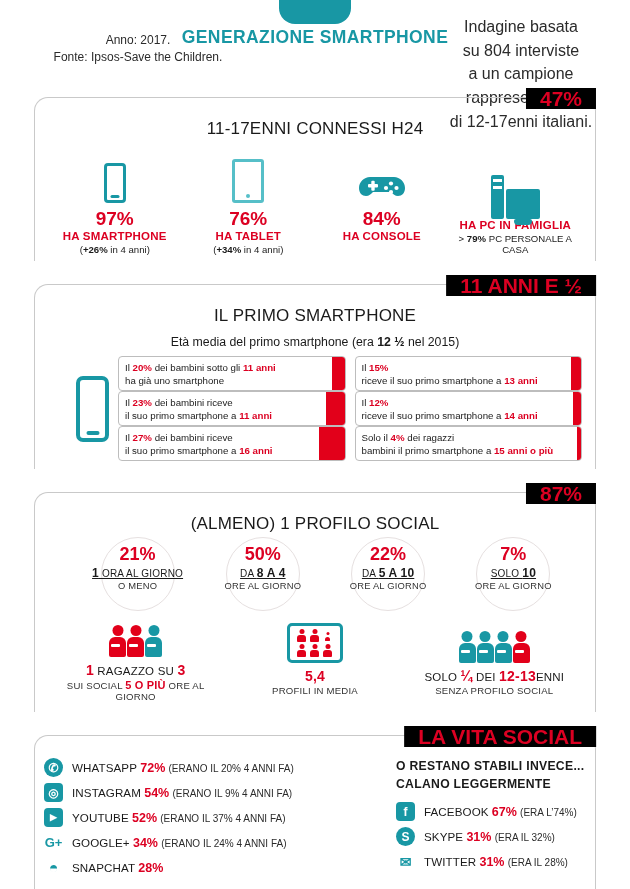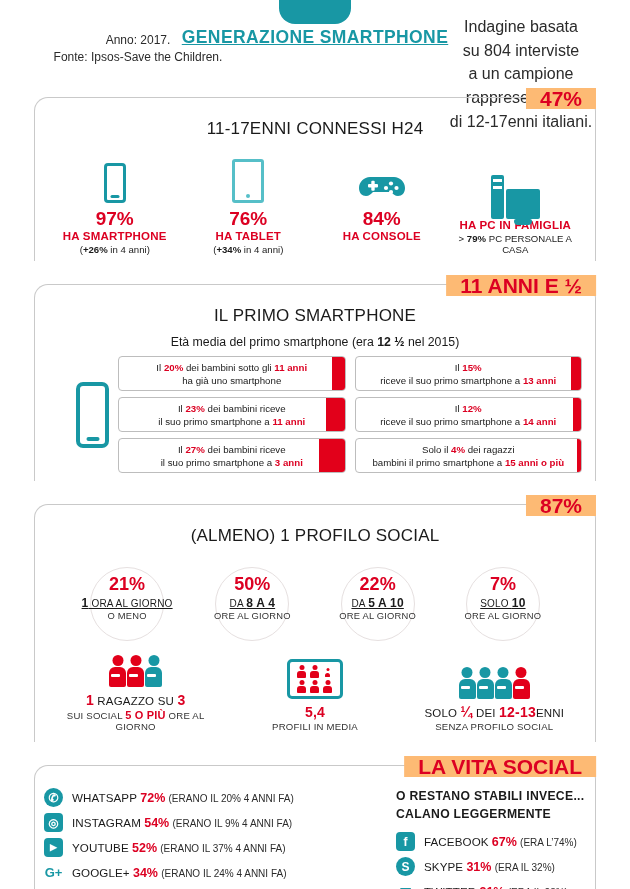--- a/index.html
+++ b/index.html
@@ -18,41 +18,41 @@
     position:absolute;left:50%;top:-34px;transform:translateX(-50%);
     width:72px;height:58px;background:#1897A4;
     border-radius:10px 10px 16px 16px;
   }
   .hdr-phone:after{
     content:"";position:absolute;left:50%;top:8px;transform:translateX(-50%);
     width:30px;height:10px;border-radius:6px;background:#ffffff;
   }
   .hdr-title{
     position:absolute;left:0;right:0;top:27px;text-align:center;
-    font-size:17.5px;font-weight:bold;letter-spacing:.4px;color:#1897A4;text-decoration:underline;
+    font-size:17.5px;font-weight:bold;letter-spacing:.4px;color:#1897A4;
   }
   .hdr-left{
     position:absolute;left:28px;top:32px;width:220px;text-align:center;
     font-size:12px;line-height:1.45;color:#2b2b2b;
   }
   .hdr-right{
     position:absolute;right:14px;top:15px;width:190px;text-align:center;
     font-size:16px;line-height:1.48;color:#2b2b2b;
   }
 
   
   .panel{position:relative;margin:0 34px;}
   .panel-frame{
     position:absolute;left:0;right:0;top:9px;bottom:0;
     border:1px solid #c9c9c9;border-bottom:none;
     border-radius:14px 14px 0 0;
   }
   .panel-title{
     position:relative;z-index:3;text-align:center;
-    background:#fdba74;display:inline-block;left:50%;
+    background:#000000;display:inline-block;left:50%;
     transform:translateX(-50%);padding:0 14px;
     font-size:21px;font-weight:bold;color:#DC0022;line-height:1;
   }
   .panel-inner{position:relative;z-index:2;padding:4px 6px 0;}
   .panel-sub{
     text-align:center;font-size:17px;letter-spacing:.2px;
     color:#1a1a1a;margin-top:5px;
   }
 
   
@@ -79,41 +79,41 @@
     width:18px;height:6px;background:#1897A4;border-radius:2px 2px 4px 4px;}
 
   
   .age-line{text-align:center;font-size:12.3px;margin-top:9px;}
   .boxes-wrap{display:flex;align-items:center;gap:9px;margin-top:7px;padding:0 8px 8px;}
   .big-phone{width:33px;height:66px;border:4px solid #1897A4;border-radius:7px;
     position:relative;flex:0 0 auto;margin-left:28px;}
   .big-phone:after{content:"";position:absolute;left:50%;bottom:3px;transform:translateX(-50%);
     width:13px;height:4px;border-radius:2px;background:#1897A4;}
   .boxcols{display:flex;gap:9px;flex:1;}
-  .boxcol{display:flex;flex-direction:column;gap:6px;flex:1;text-align:center;}
+  .boxcol{display:flex;flex-direction:column;flex:1;}
   .stbox{
     position:relative;border:1px solid #bdbdbd;border-radius:4px;
     background:#fff;height:35px;padding:4px 6px;overflow:hidden;
     font-size:9.7px;line-height:1.38;
   }
   .stbox .bar{position:absolute;right:0;top:0;bottom:0;background:#E2001A;}
 
   
-  .hours{display:flex;justify-content:center;margin-top:28px;padding:0 14px;}
+  .hours{display:flex;justify-content:flex-end;margin-top:10px;padding:0 14px;}
   .hour{width:24%;text-align:center;position:relative;}
   .hour .circ{
     position:absolute;left:50%;top:-7px;transform:translateX(-50%);
     width:74px;height:74px;border:1px solid #e6e0e0;border-radius:50%;z-index:-1;
   }
   .hour-pct{font-size:18px;font-weight:bold;color:#DC0022;}
   .hour-l1{font-size:10px;letter-spacing:.2px;margin-top:1px;text-decoration:underline;}
   .hour-l2{font-size:9.4px;letter-spacing:.2px;color:#333;}
   .hour-l1 .n{font-size:12px;font-weight:bold;}
 
-  .triple{display:flex;justify-content:space-around;align-items:flex-end;
+  .triple{display:flex;justify-content:space-around;align-items:center;
     margin-top:26px;padding:0 6px 10px;}
   .tri{text-align:center;width:33%;}
   .tri-ico{height:40px;display:flex;align-items:flex-end;justify-content:center;gap:1px;}
   .tri-main{font-size:11.5px;margin-top:5px;letter-spacing:.2px;}
   .tri-main .n{font-size:14px;font-weight:bold;color:#DC0022;}
   .tri-sub{font-size:9.6px;letter-spacing:.2px;color:#333;margin-top:1px;}
   .tri-sub .n{font-weight:bold;color:#DC0022;font-size:11px;}
 
   .person{width:17px;height:32px;position:relative;}
   .person .head{position:absolute;left:50%;top:0;transform:translateX(-50%);
@@ -249,21 +249,21 @@
             <div>ha già uno smartphone</div>
           </div>
           <div class="stbox">
             <div class="bar" style="width:19px;"></div>
             <div><span>Il </span><span class="b red">23%</span><span> dei bambini riceve</span></div>
             <div><span>il suo primo smartphone a </span><span class="b red">11 anni</span></div>
           </div>
           <div class="stbox">
             <div class="bar" style="width:26px;"></div>
             <div><span>Il </span><span class="b red">27%</span><span> dei bambini riceve</span></div>
-            <div><span>il suo primo smartphone a </span><span class="b red">3 anni</span></div>
+            <div><span>il suo primo smartphone a </span><span class="b red">16 anni</span></div>
           </div>
         </div>
 
         <div class="boxcol">
           <div class="stbox">
             <div class="bar" style="width:10px;"></div>
             <div><span>Il </span><span class="b red">15%</span></div>
             <div><span>riceve il suo primo smartphone a </span><span class="b red">13 anni</span></div>
           </div>
           <div class="stbox">

